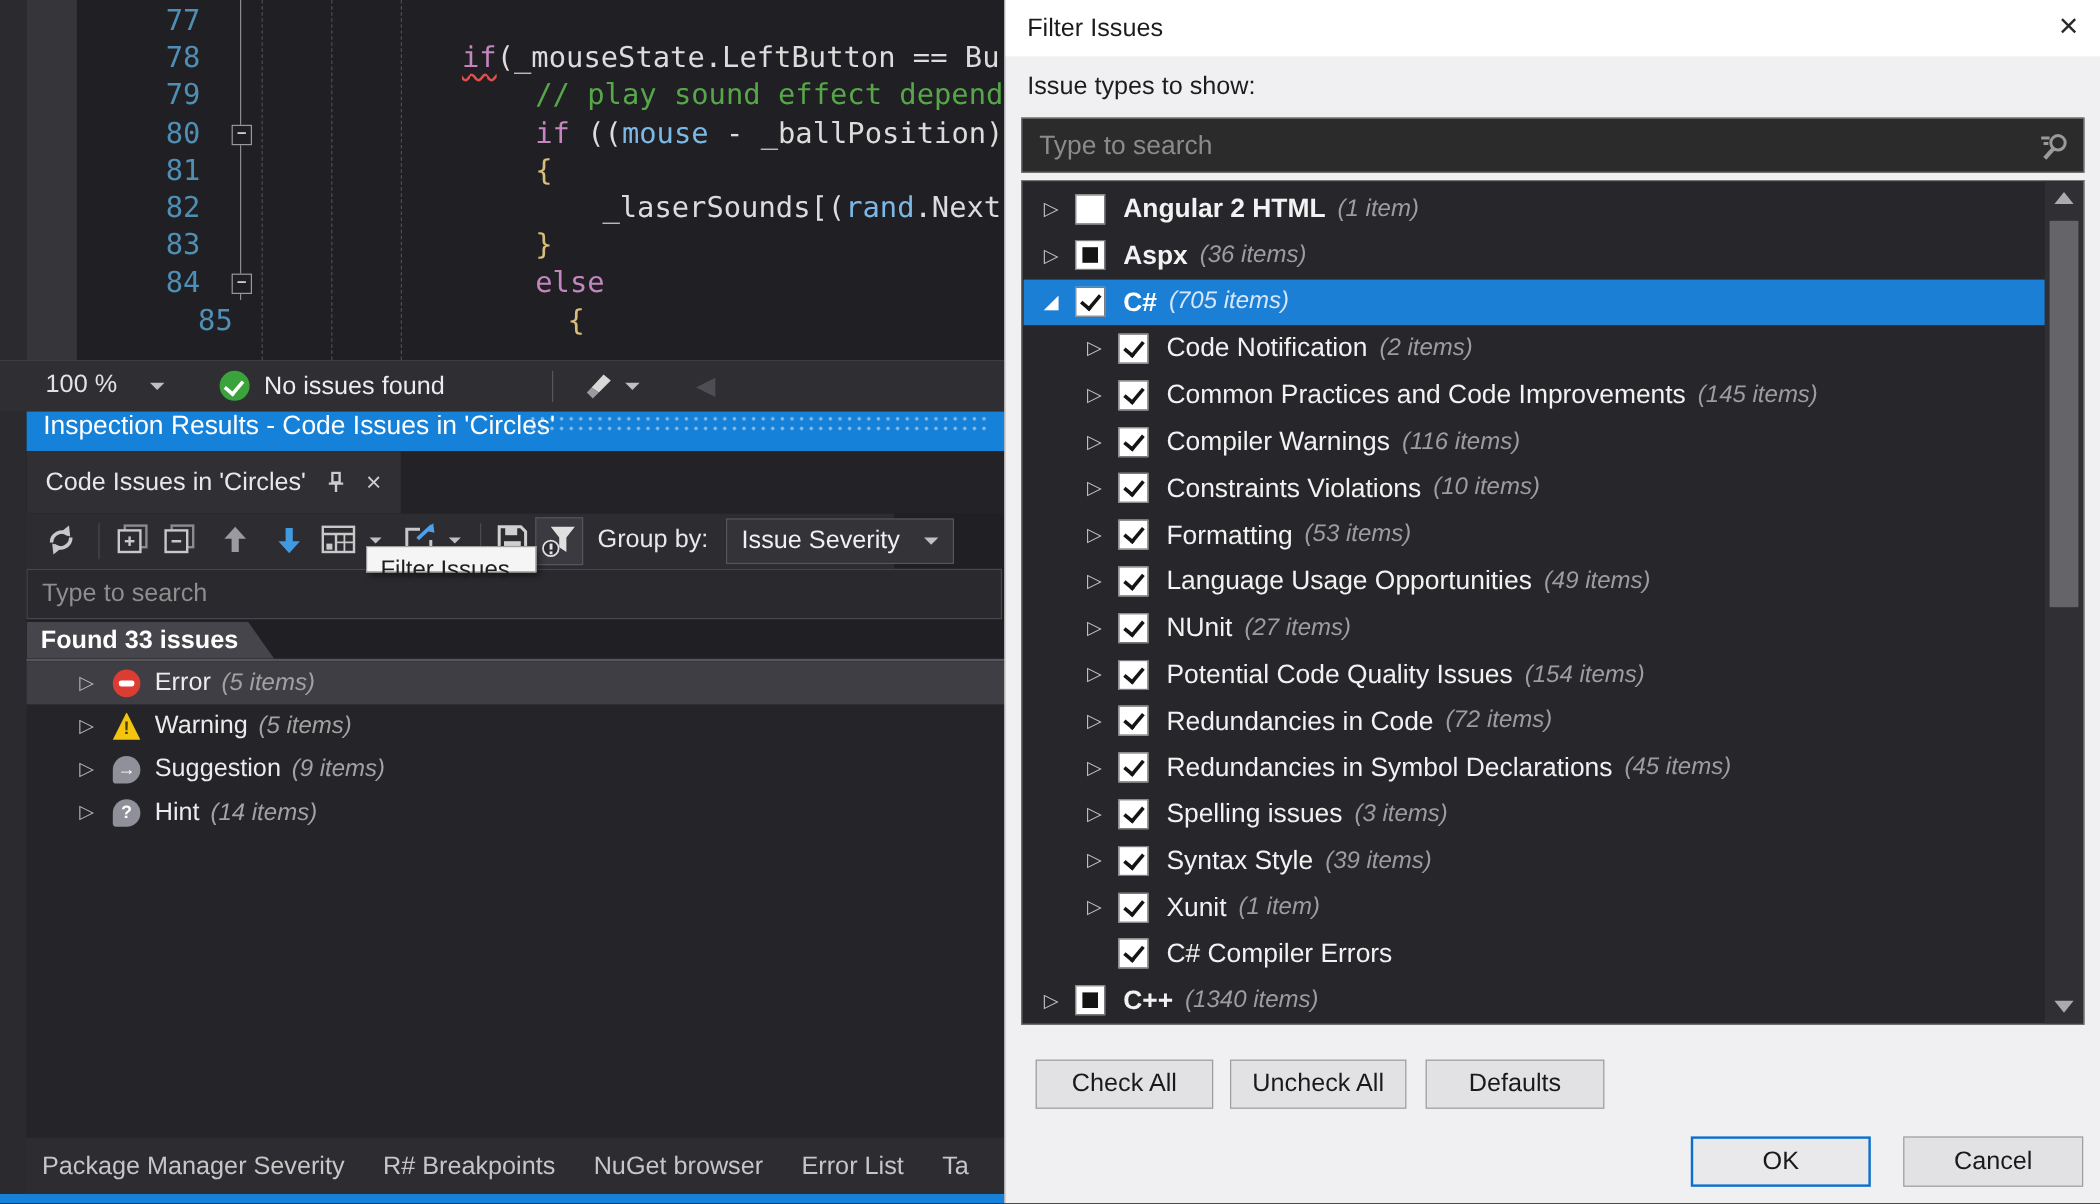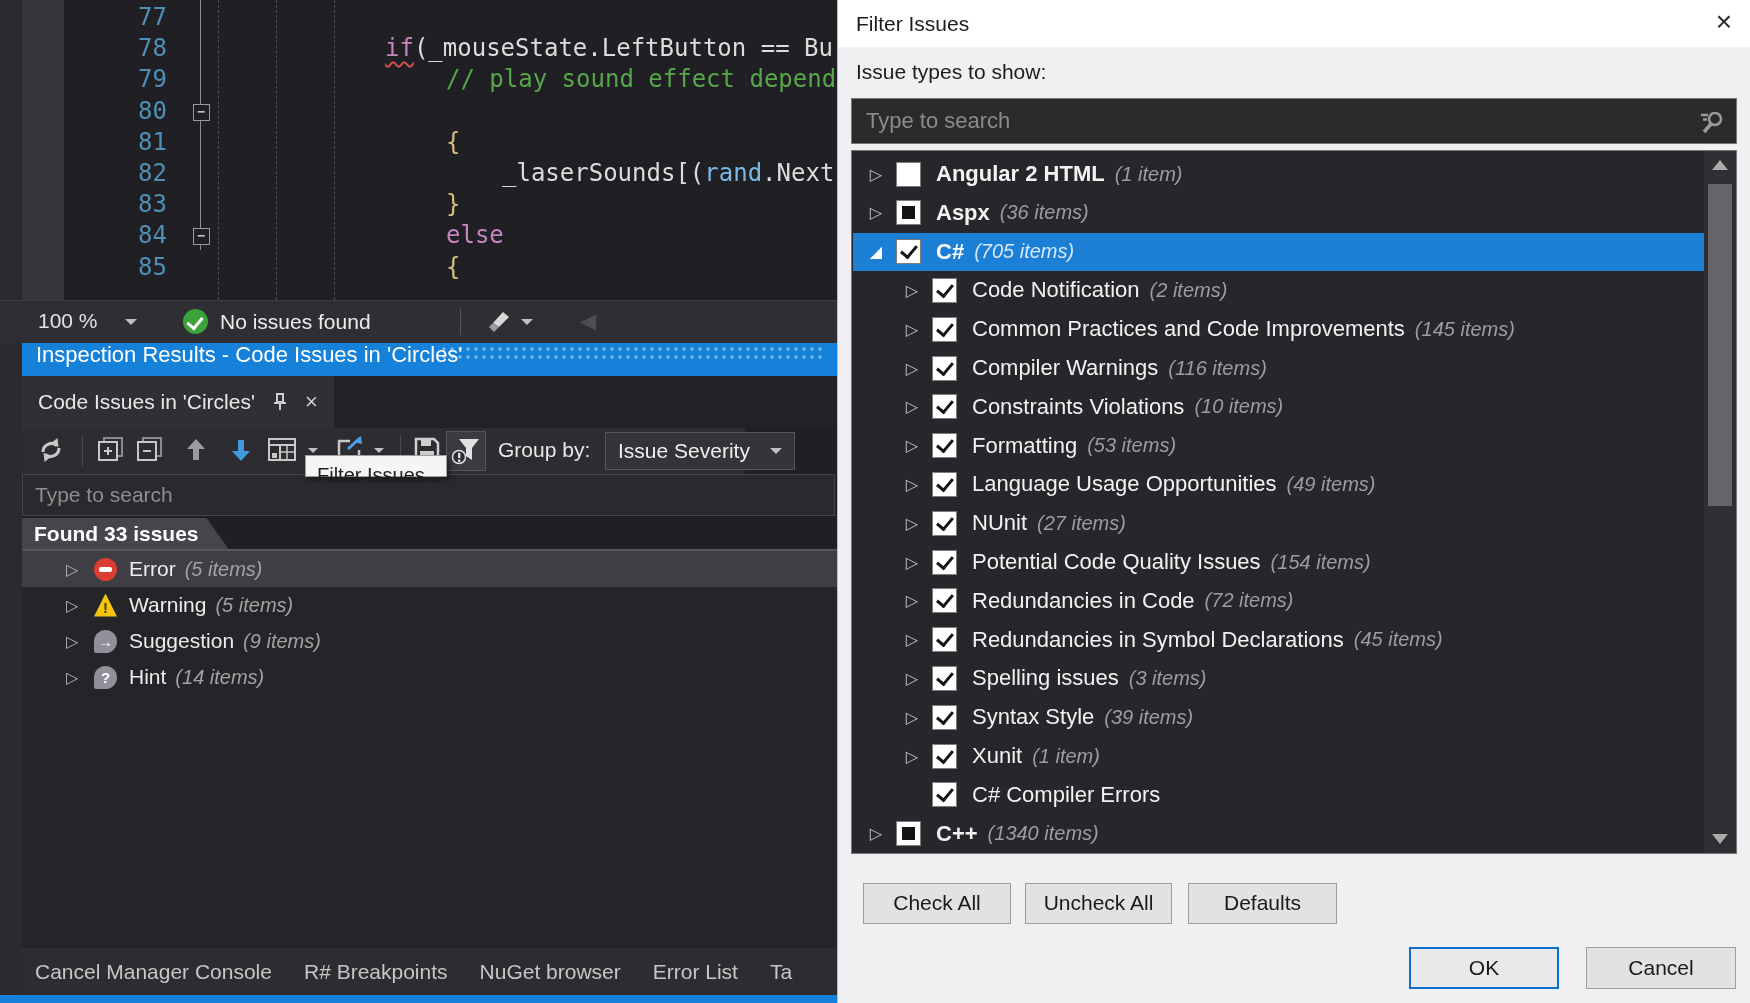--- a/index.html
+++ b/index.html
@@ -148,38 +148,39 @@
         <div class="code-row" style="top: 33.2px;">
           <span class="ln">78</span>
           <span class="ct"><span class="kw err">if</span><span class="pl">(</span><span class="pl">_mouseState.LeftButton</span><span class="pl"> == </span><span class="pl">Bu</span></span>
         </div>
         <div class="code-row" style="top: 64.4px; padding-left: 28px;">
           <span class="ln">79</span>
           <span class="ct ind1"><span class="cm">// play sound effect dependi</span></span>
         </div>
         <div class="code-row" style="top: 95.6px;">
           <span class="ln">80</span>
+          <span class="ct ind1"><span class="kw">if </span><span class="pl">((</span><span class="lv">mouse</span><span class="pl"> - </span><span class="pl">_ballPosition)</span></span>
         </div>
         <div class="code-row" style="top: 126.8px;">
           <span class="ln">81</span>
           <span class="ct ind1"><span class="br">{</span></span>
         </div>
         <div class="code-row" style="top: 158px;">
           <span class="ln">82</span>
           <span class="ct ind2"><span class="pl">_laserSounds</span><span class="pl">[(</span><span class="lv">rand</span><span class="pl">.Next(</span></span>
         </div>
         <div class="code-row" style="top: 189.2px;">
           <span class="ln">83</span>
           <span class="ct ind1"><span class="br">}</span></span>
         </div>
         <div class="code-row" style="top: 220.4px;">
           <span class="ln">84</span>
           <span class="ct ind1"><span class="kw">else</span></span>
         </div>
-        <div class="code-row" style="top: 251.6px;">
+        <div class="code-row" style="top: 251.6px; margin-left: 27px;">
           <span class="ln">85</span>
           <span class="ct ind1"><span class="br">{</span></span>
         </div>
       </div>
   </div>
   <div class="abs" id="left-strip"></div>
 
   <div class="abs" id="ed-status">
     <div id="zoom-ctl">100 %</div>
     <span class="caret" id="zoom-caret"></span>
@@ -318,21 +319,21 @@
       </div>
       <div class="sev-row" style="top: 108px;">
         <span class="sev-arrow">▷</span>
         <span class="sev-ico hint-icon"><span class="g">?</span></span>
         <span class="sev-label">Hint</span>
         <span class="sev-count">(14 items)</span>
       </div>
     </div>
 
   <div class="abs" id="bottom-tabs">
-      <span class="btab">Cancel Manager Console</span>
+      <span class="btab">Package Manager Severity</span>
       <span class="btab">R# Breakpoints</span>
       <span class="btab">NuGet browser</span>
       <span class="btab">Error List</span>
       <span class="btab">Ta</span>
     </div>
   <div class="abs" id="blue-strip"></div>
 
   <div class="abs" id="dialog">
     <div id="d-titlebar">
       <div id="d-title">Filter Issues</div>

